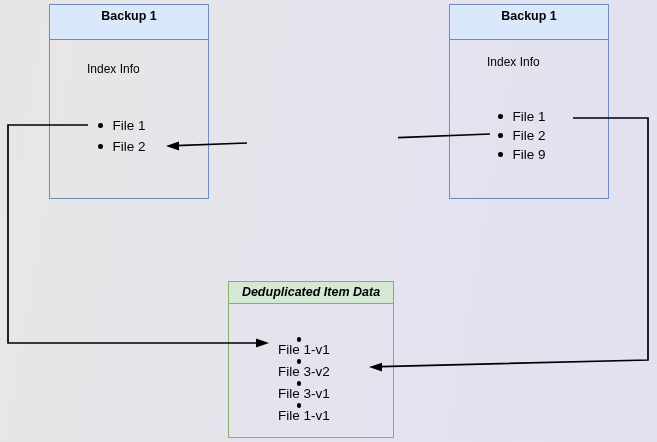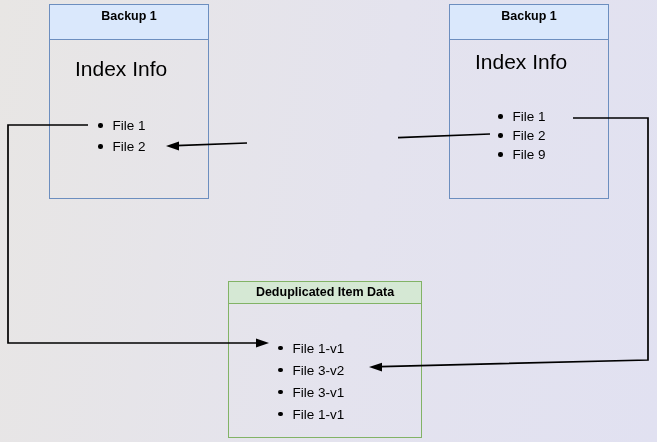--- a/index.html
+++ b/index.html
@@ -13,29 +13,29 @@
   }
   .box{position:absolute;border:1px solid;background:transparent;box-sizing:border-box;}
   .box.blue{border-color:#6c8ebf;}
   .box.green{border-color:#82b366;}
   .box-header{
     text-align:center;font-weight:bold;font-size:12.5px;
     border-bottom:1px solid;box-sizing:border-box;
   }
   .blue .box-header{background:#dae8fc;border-color:#6c8ebf;height:35px;line-height:23px;}
   .green .box-header{background:#d5e8d4;border-color:#82b366;height:22px;line-height:21px;}
-  .subtitle{position:absolute;font-size:21px;line-height:16px;}
+  .subtitle{position:absolute;font-size:12px;line-height:16px;margin-left:12px;}
   ul.items{position:absolute;margin:0;padding:0;list-style:none;font-size:13.5px;}
   ul.items li{display:flex;align-items:center;}
   .b1-list{left:98px;top:115px;}
   .b1-list li{height:21px;}
   .b2-list{left:498px;top:107px;}
   .b2-list li{height:19px;}
   .dd-list{left:278px;top:337px;font-size:14px;}
-  .dd-list li{height:22px;}
+  .dd-list li{height:22px;flex-direction:column;}
   .bullet{display:inline-block;width:4.5px;height:4.5px;border-radius:50%;
     background:#000;margin-right:10px;flex:none;}
   .connector-layer{position:absolute;left:0;top:0;pointer-events:none;}
   .edge-label{
     position:absolute;left:236px;top:123px;width:172px;
     text-align:center;font-size:13.5px;line-height:16px;
   }
 </style>
 </head>
 <body>
@@ -69,21 +69,21 @@
     <li>
       <span class="bullet"></span>
       <span>File 2</span>
     </li>
     <li>
       <span class="bullet"></span>
       <span>File 9</span>
     </li>
   </ul>
 
-  <div class="box green" style="left:228px;top:281px;width:194px;height:157px;">
+  <div class="box green" style="left:228px;top:281px;width:166px;height:157px;font-style:italic;">
     <div class="box-header">Deduplicated Item Data</div>
   </div>
   <ul class="items dd-list">
     <li>
       <span class="bullet"></span>
       <span>File 1-v1</span>
     </li>
     <li>
       <span class="bullet"></span>
       <span>File 3-v2</span>

